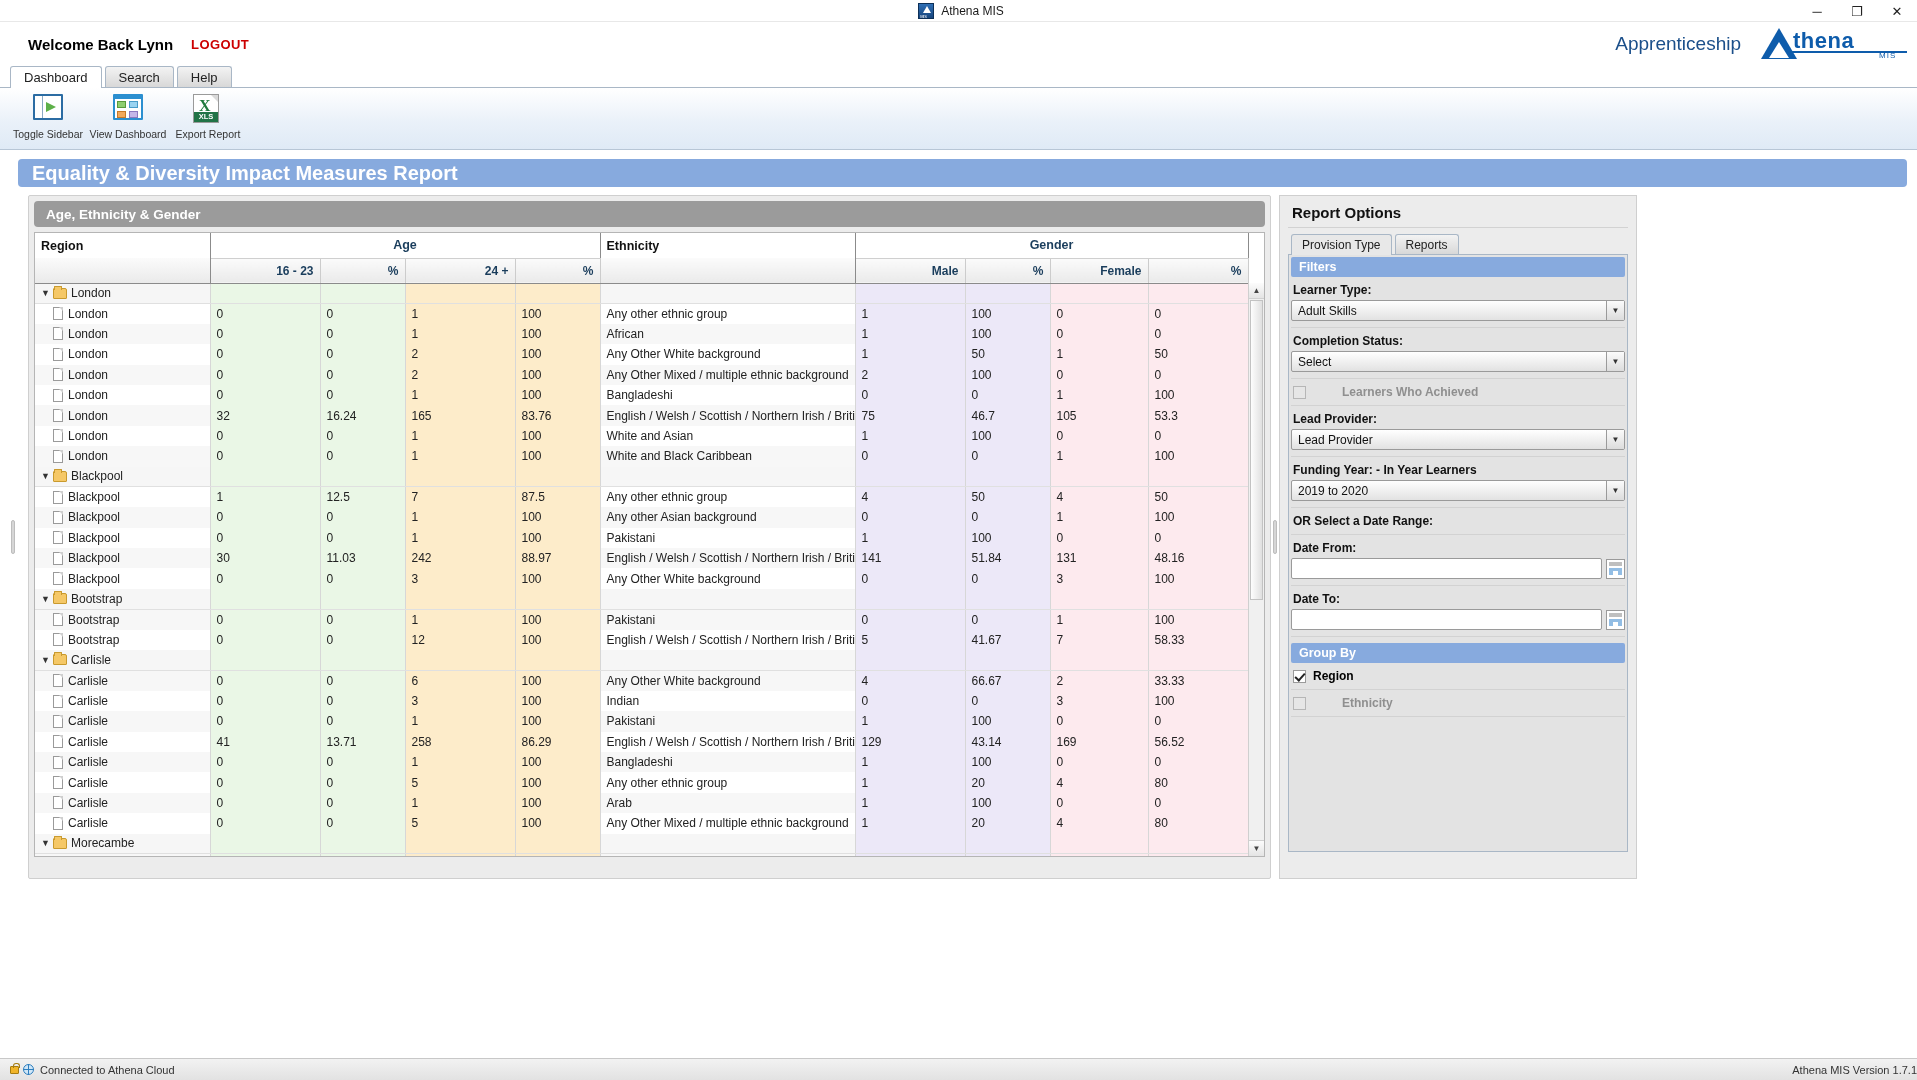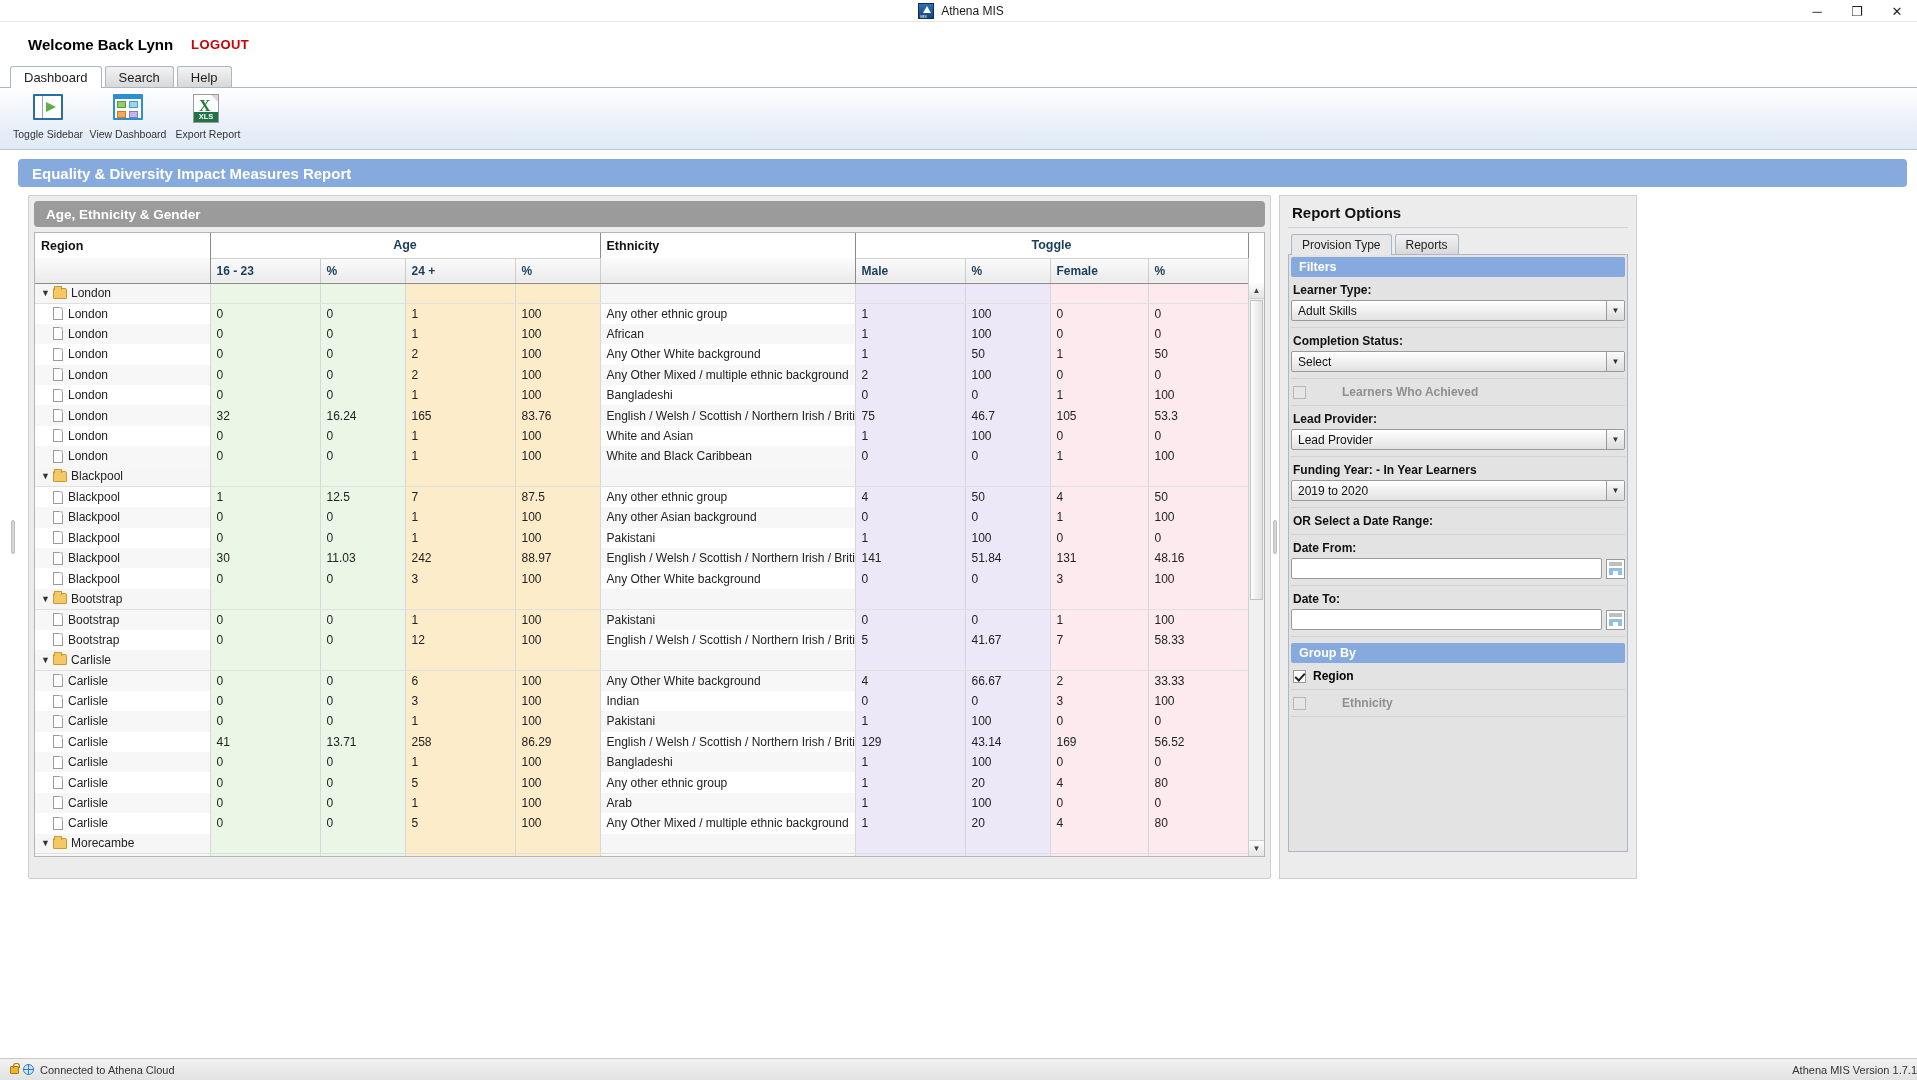--- a/index.html
+++ b/index.html
@@ -210,21 +210,21 @@
 
   
   .report-banner {
     margin: 9px 10px 0 18px;
     height: 28px;
     background: #87aade;
     border-radius: 4px;
     display: flex; align-items: center;
     padding-left: 14px;
     color: #ffffff;
-    font-size: 15px; font-weight: bold;
+    font-size: 20px; font-weight: bold;
   }
 
   
   .content {
     display: flex;
     padding: 8px 8px 0 8px;
     height: 692px;
   }
   .grid-panel {
     width: 1243px;
@@ -271,21 +271,21 @@
     text-align: center;
     font-weight: bold;
     font-size: 12.5px;
     color: #1a3d5c;
     background: #ffffff;
     border-bottom: 1px solid #cfcfcf;
     border-right: 1px solid #8b8b8b;
   }
   thead th.sub {
     height: 25px;
-    text-align: left;
+    text-align: right;
     font-weight: bold;
     font-size: 12px;
     color: #1a3d5c;
     background: linear-gradient(#fbfbfb,#eaeaea);
     border-bottom: 1px solid #8b8b8b;
     border-right: 1px solid #cccccc;
   }
   thead th.rowhdr {
     height: 25px;
     font-weight: bold;
@@ -511,20 +511,29 @@
   <div class="win-controls">
     <div class="win-btn">─</div>
     <div class="win-btn">❐</div>
     <div class="win-btn close">✕</div>
   </div>
 </div>
 
 <div class="header">
   <span class="welcome">Welcome Back Lynn</span>
   <span class="logout">LOGOUT</span>
+  <div class="brand-area">
+    <span class="apprenticeship">Apprenticeship</span>
+    <div class="athena-logo">
+      <span class="athena-tri"></span>
+      <span class="athena-word">thena</span>
+      <span class="athena-underline"></span>
+      <span class="athena-sub">MIS</span>
+    </div>
+  </div>
 </div>
 
 <div class="tabstrip">
   <div class="tab active">Dashboard</div>
   <div class="tab">Search</div>
   <div class="tab">Help</div>
 </div>
 
 <div class="ribbon">
   <div class="tool">
@@ -580,21 +589,21 @@
           <col style="width:110px">
             <col style="width:85px">
           <col style="width:98px">
             <col style="width:100px">
         </colgroup>
         <thead>
           <tr>
             <th class="rowhdr">Region</th>
             <th class="grp" colspan="4">Age</th>
             <th class="rowhdr">Ethnicity</th>
-            <th class="grp" colspan="4">Toggle</th>
+            <th class="grp" colspan="4">Gender</th>
           </tr>
           <tr>
             <th class="rowhdr2"></th>
             <th class="sub">16 - 23</th>
             <th class="sub">%</th>
             <th class="sub">24 +</th>
             <th class="sub">%</th>
             <th class="rowhdr2"></th>
             <th class="sub">Male</th>
             <th class="sub">%</th>

